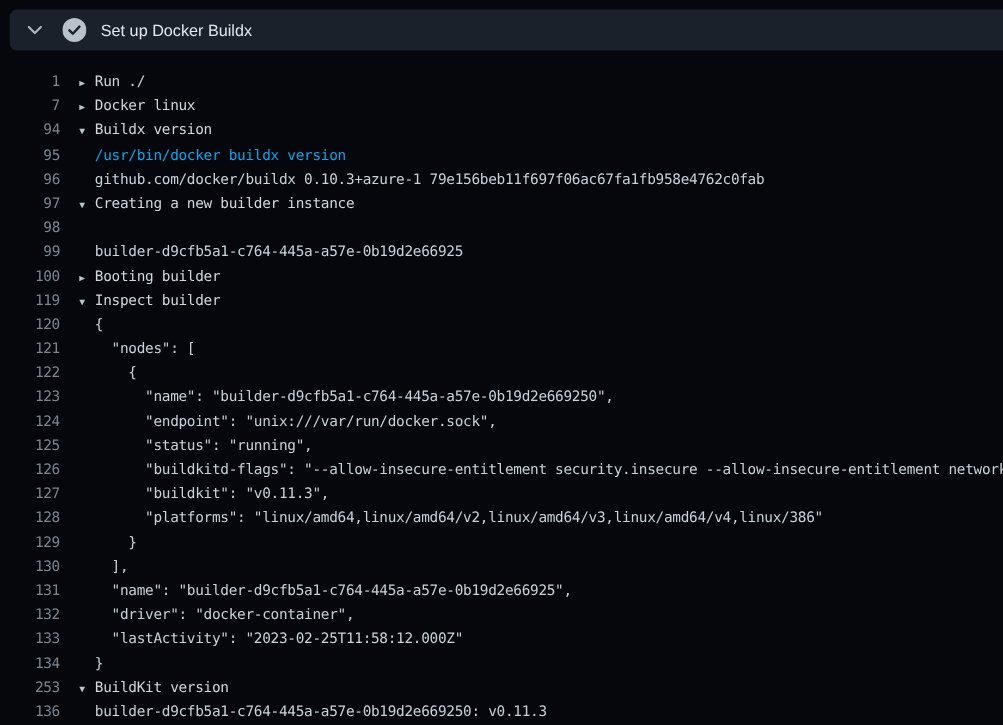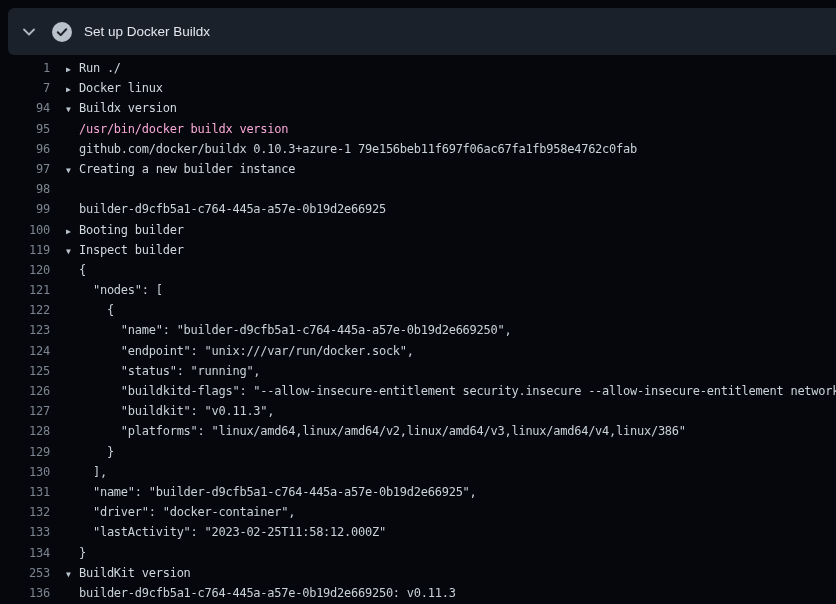--- a/index.html
+++ b/index.html
@@ -5,21 +5,21 @@
   * { margin: 0; padding: 0; box-sizing: border-box; }
   html, body {
     width: 836px; height: 604px;
     overflow: hidden;
     background: #05070c;
     font-family: "Liberation Sans", sans-serif;
   }
   .step-header {
     position: absolute;
     left: 8px; top: 8px;
-    width: 828px; height: 47px;
+    width: 828px; height: 34px;
     background: #1b212b;
     border-radius: 6px 0 0 6px;
     display: flex;
     align-items: center;
     cursor: pointer;
   }
   .chev {
     width: 14px; height: 14px;
     margin-left: 14px;
     display: flex; align-items: center; justify-content: center;
@@ -67,21 +67,21 @@
     flex: none;
     display: inline-block;
     margin-left: 16px;
     width: 13px;
     font-size: 8px;
     color: #bac4ce;
     line-height: 20.2px;
   }
   .text { flex: none; text-align: right; }
   .text.gtitle { color: #d0d7de; }
-  .text.cmd   { color: #f9a8d4; margin-left: 29px; }
+  .text.cmd   { color: #0ea5e9; margin-left: 29px; }
   .text.out   { color: #c9d1d9; margin-left: 29px; }
 </style>
 </head>
 <body>
 
 <div class="step-header">
   <span class="chev">
     <svg width="12" height="8" viewBox="0 0 12 8">
       <path d="M1 1.5 L6 6.5 L11 1.5" fill="none" stroke="#aeb7c0" stroke-width="1.8" stroke-linecap="round" stroke-linejoin="round"></path>
     </svg>

